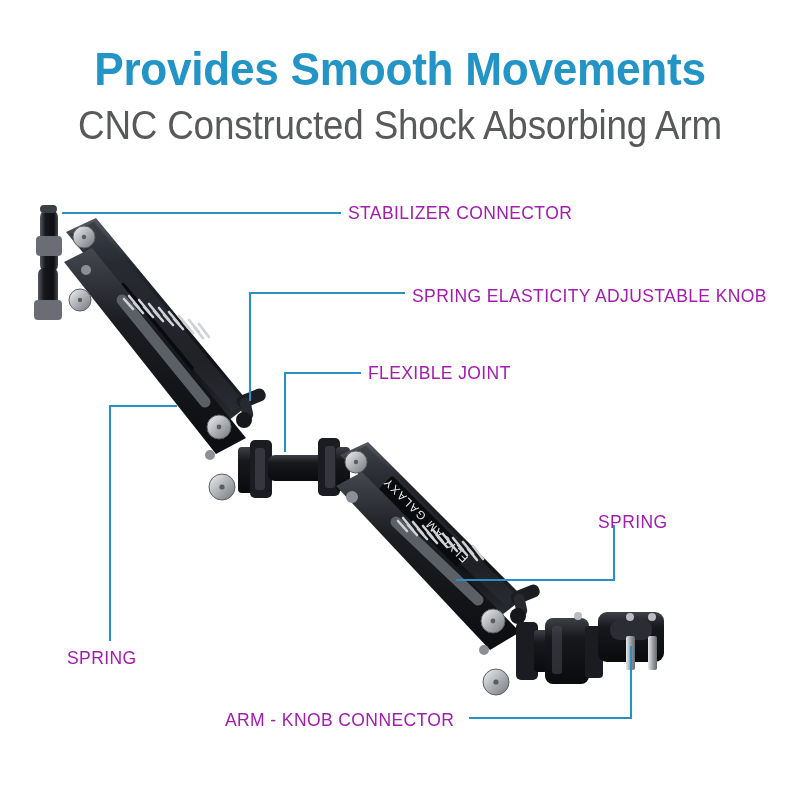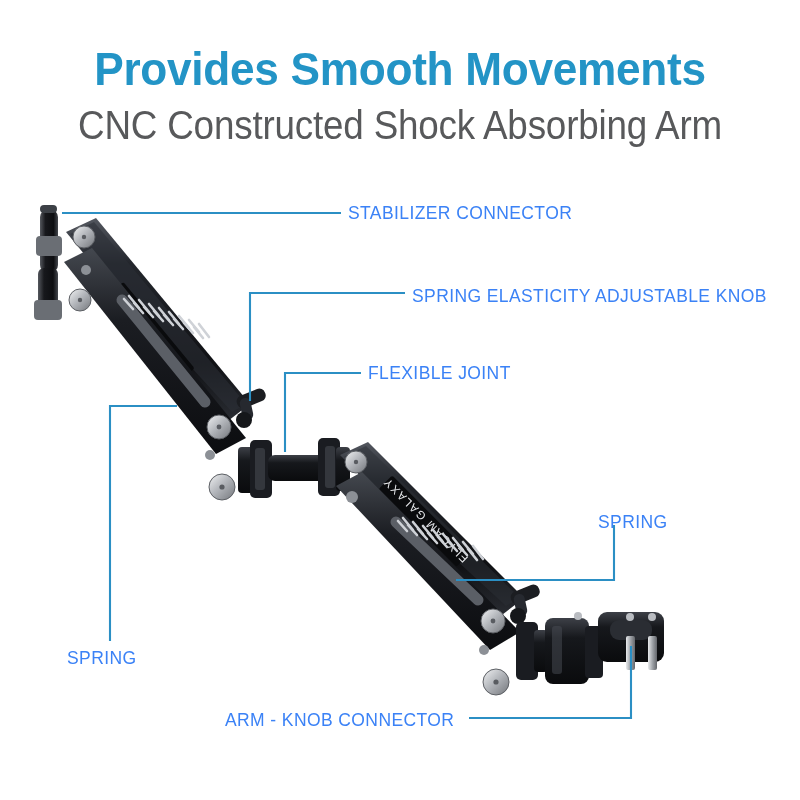--- a/index.html
+++ b/index.html
@@ -50,21 +50,21 @@
     letter-spacing: -0.2px;
     line-height: 1.05;
     white-space: nowrap;
     transform: scaleX(0.92);
     transform-origin: 50% 50%;
   }
 
   
   .callout {
     position: absolute;
-    color: #3b82f6;
+    color: #a21caf;
     font-size: 17.5px;
     font-weight: 400;
     letter-spacing: 0.4px;
     white-space: nowrap;
   }
   .c-stabilizer { left: 348px; top: 203px; }
   .c-knob       { left: 412px; top: 286px; }
   .c-joint      { left: 368px; top: 363px; }
   .c-spring-r   { left: 598px; top: 512px; }
   .c-spring-l   { left: 67px;  top: 648px; }

